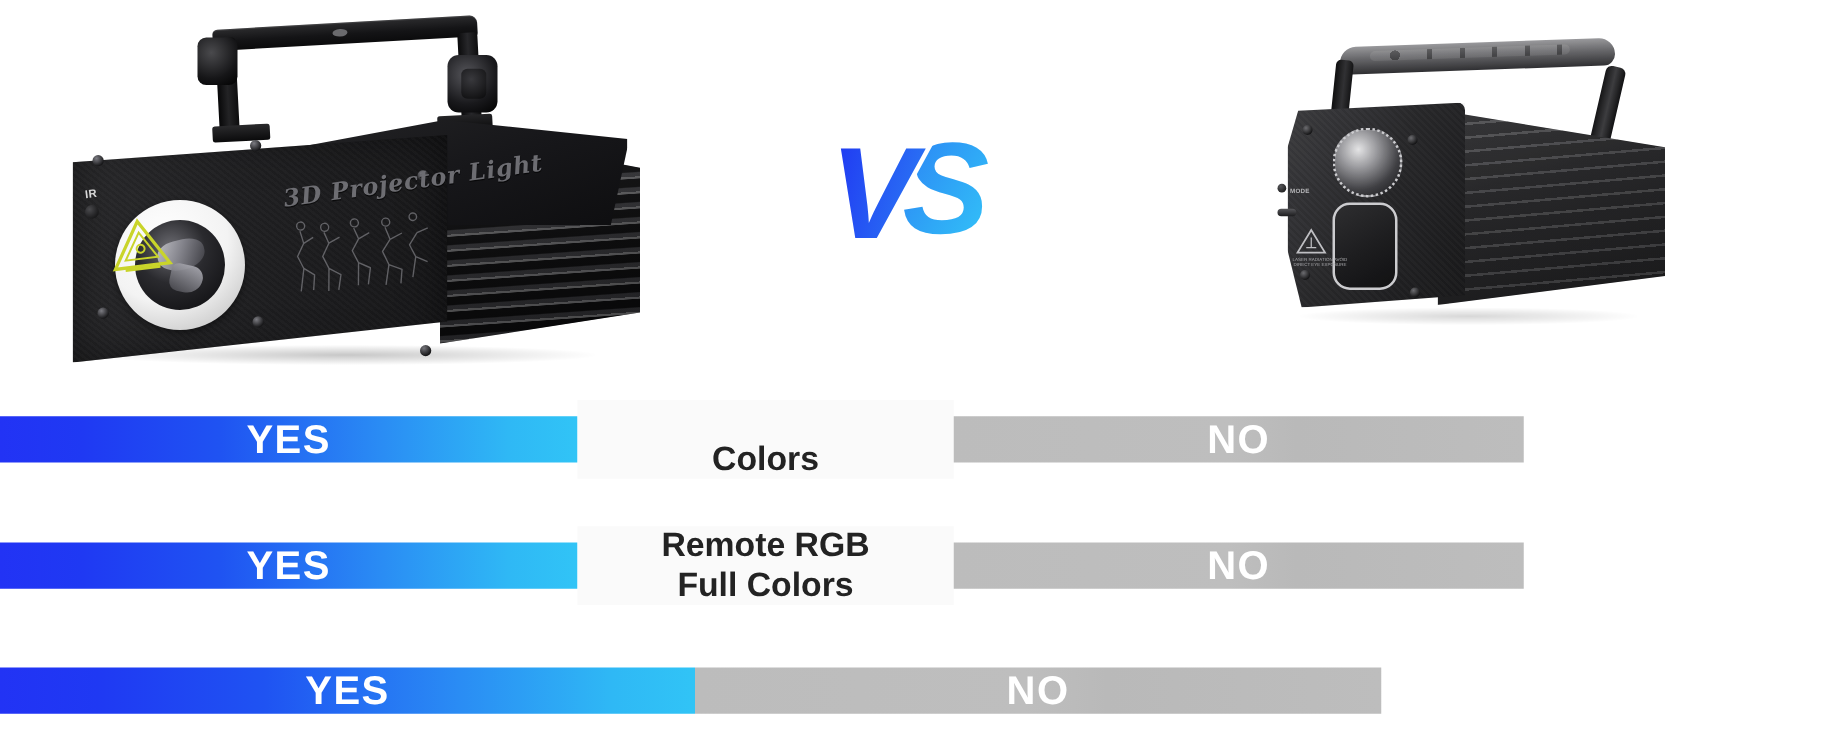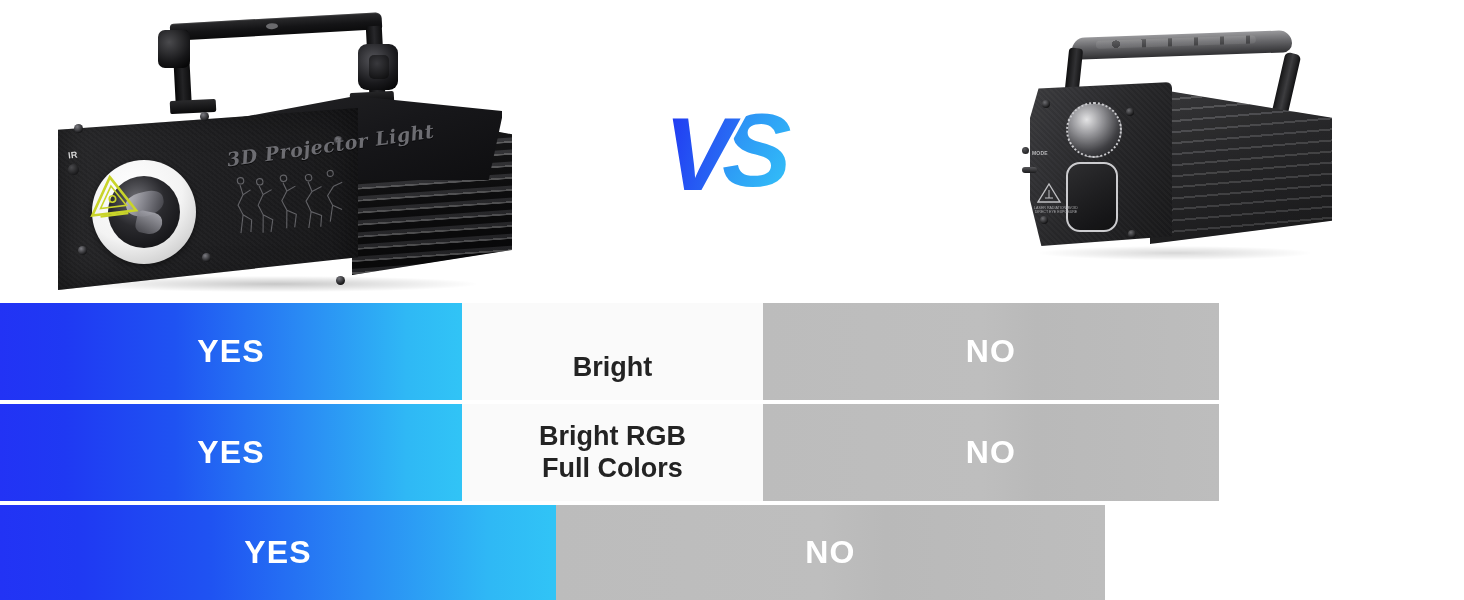--- a/index.html
+++ b/index.html
@@ -355,20 +355,21 @@
   
   .table {
     position:absolute;
     left:0; top:303px;
     width:1464px; height:297px;
   }
   .row {
     position:absolute;
     left:0; width:1219px;
     display:flex;
+    align-items:center;
   }
   .row.r0 { top:0px;   height:97px; }
   .row.r1 { top:101px; height:97px; }
   .row.r2 { top:202px; height:95px; }
 
   .cell-yes {
     width:556px;
     display:flex; align-items:center; justify-content:center;
     background: linear-gradient(90deg,
         #2233f5 0%,
@@ -538,33 +539,33 @@
     </div>
   </div>
 
   <div class="table">
 
     <div class="row r0">
       <div class="cell-yes">YES</div>
       <div class="cell-feature">
         <span>
           <br>
-          <span>Bright</span>
+          <span>Colors</span>
         </span>
       </div>
       <div class="cell-no">NO</div>
     </div>
 
     <div class="gap-fill g1"></div>
 
     <div class="row r1">
       <div class="cell-yes">YES</div>
       <div class="cell-feature">
         <span>
-          <span>Bright RGB</span><br>
+          <span>Remote RGB</span><br>
           <span>Full Colors</span>
         </span>
       </div>
       <div class="cell-no">NO</div>
     </div>
 
     <div class="gap-fill g2"></div>
 
     <div class="row r2">
       <div class="cell-yes">YES</div>

